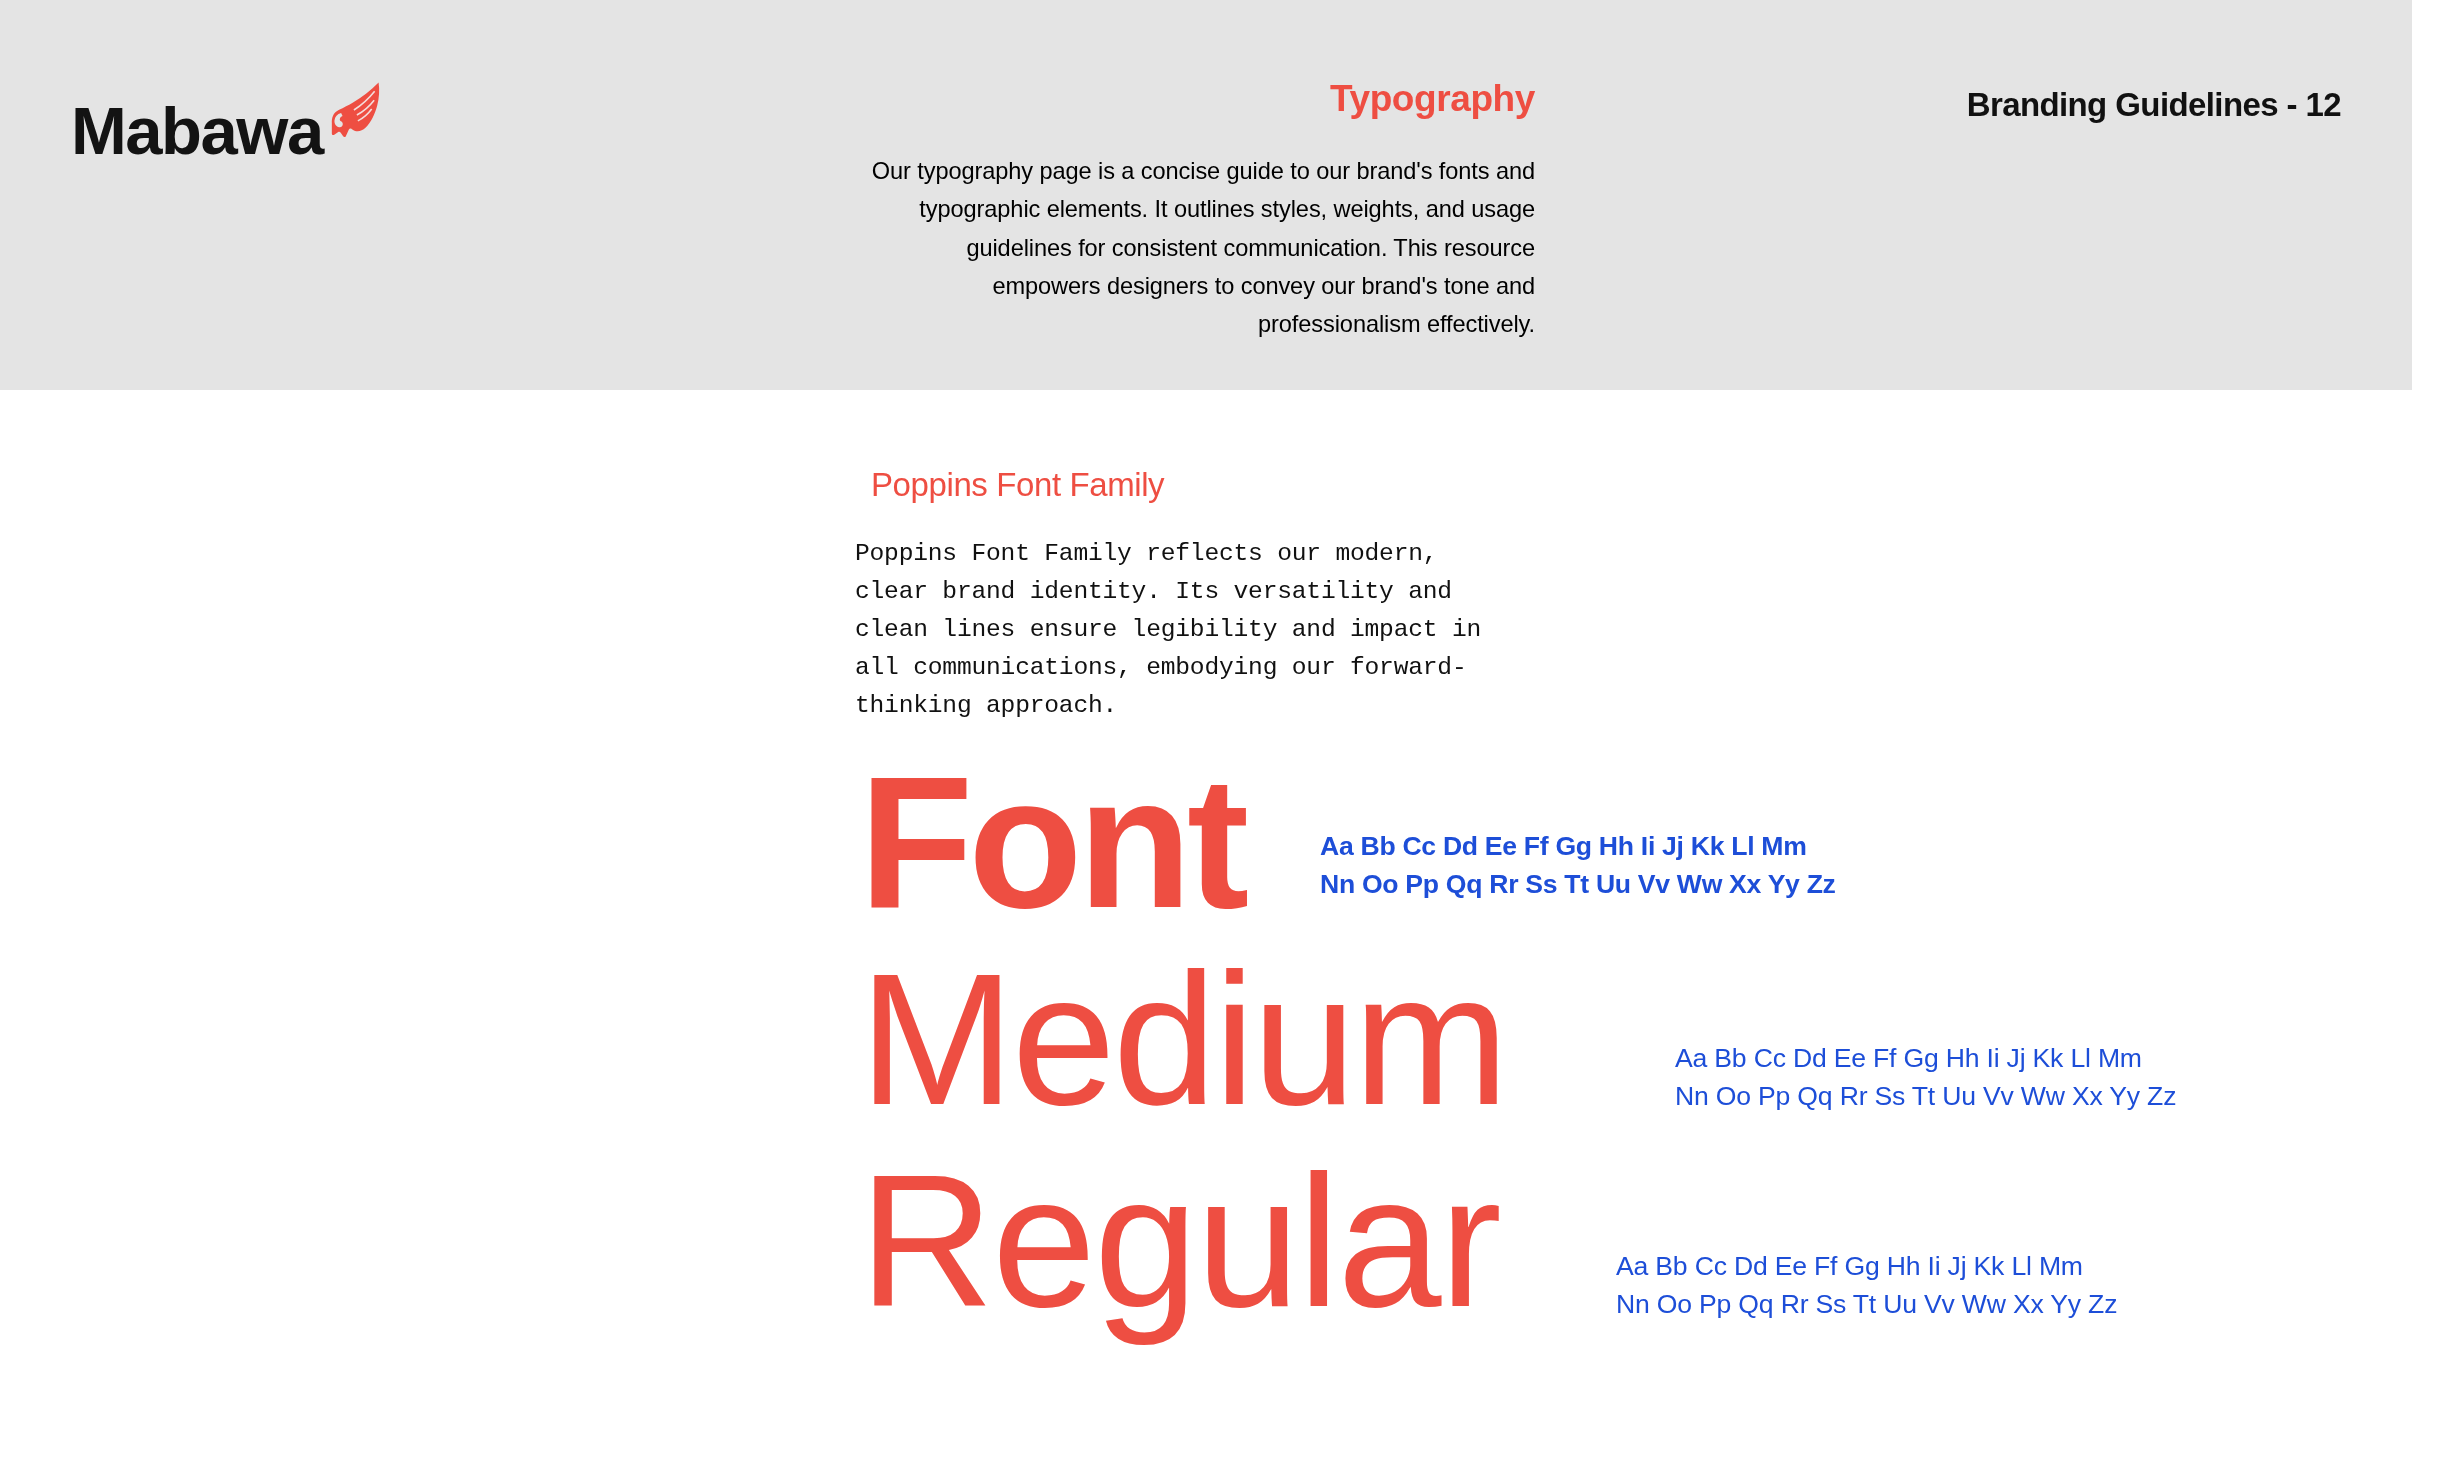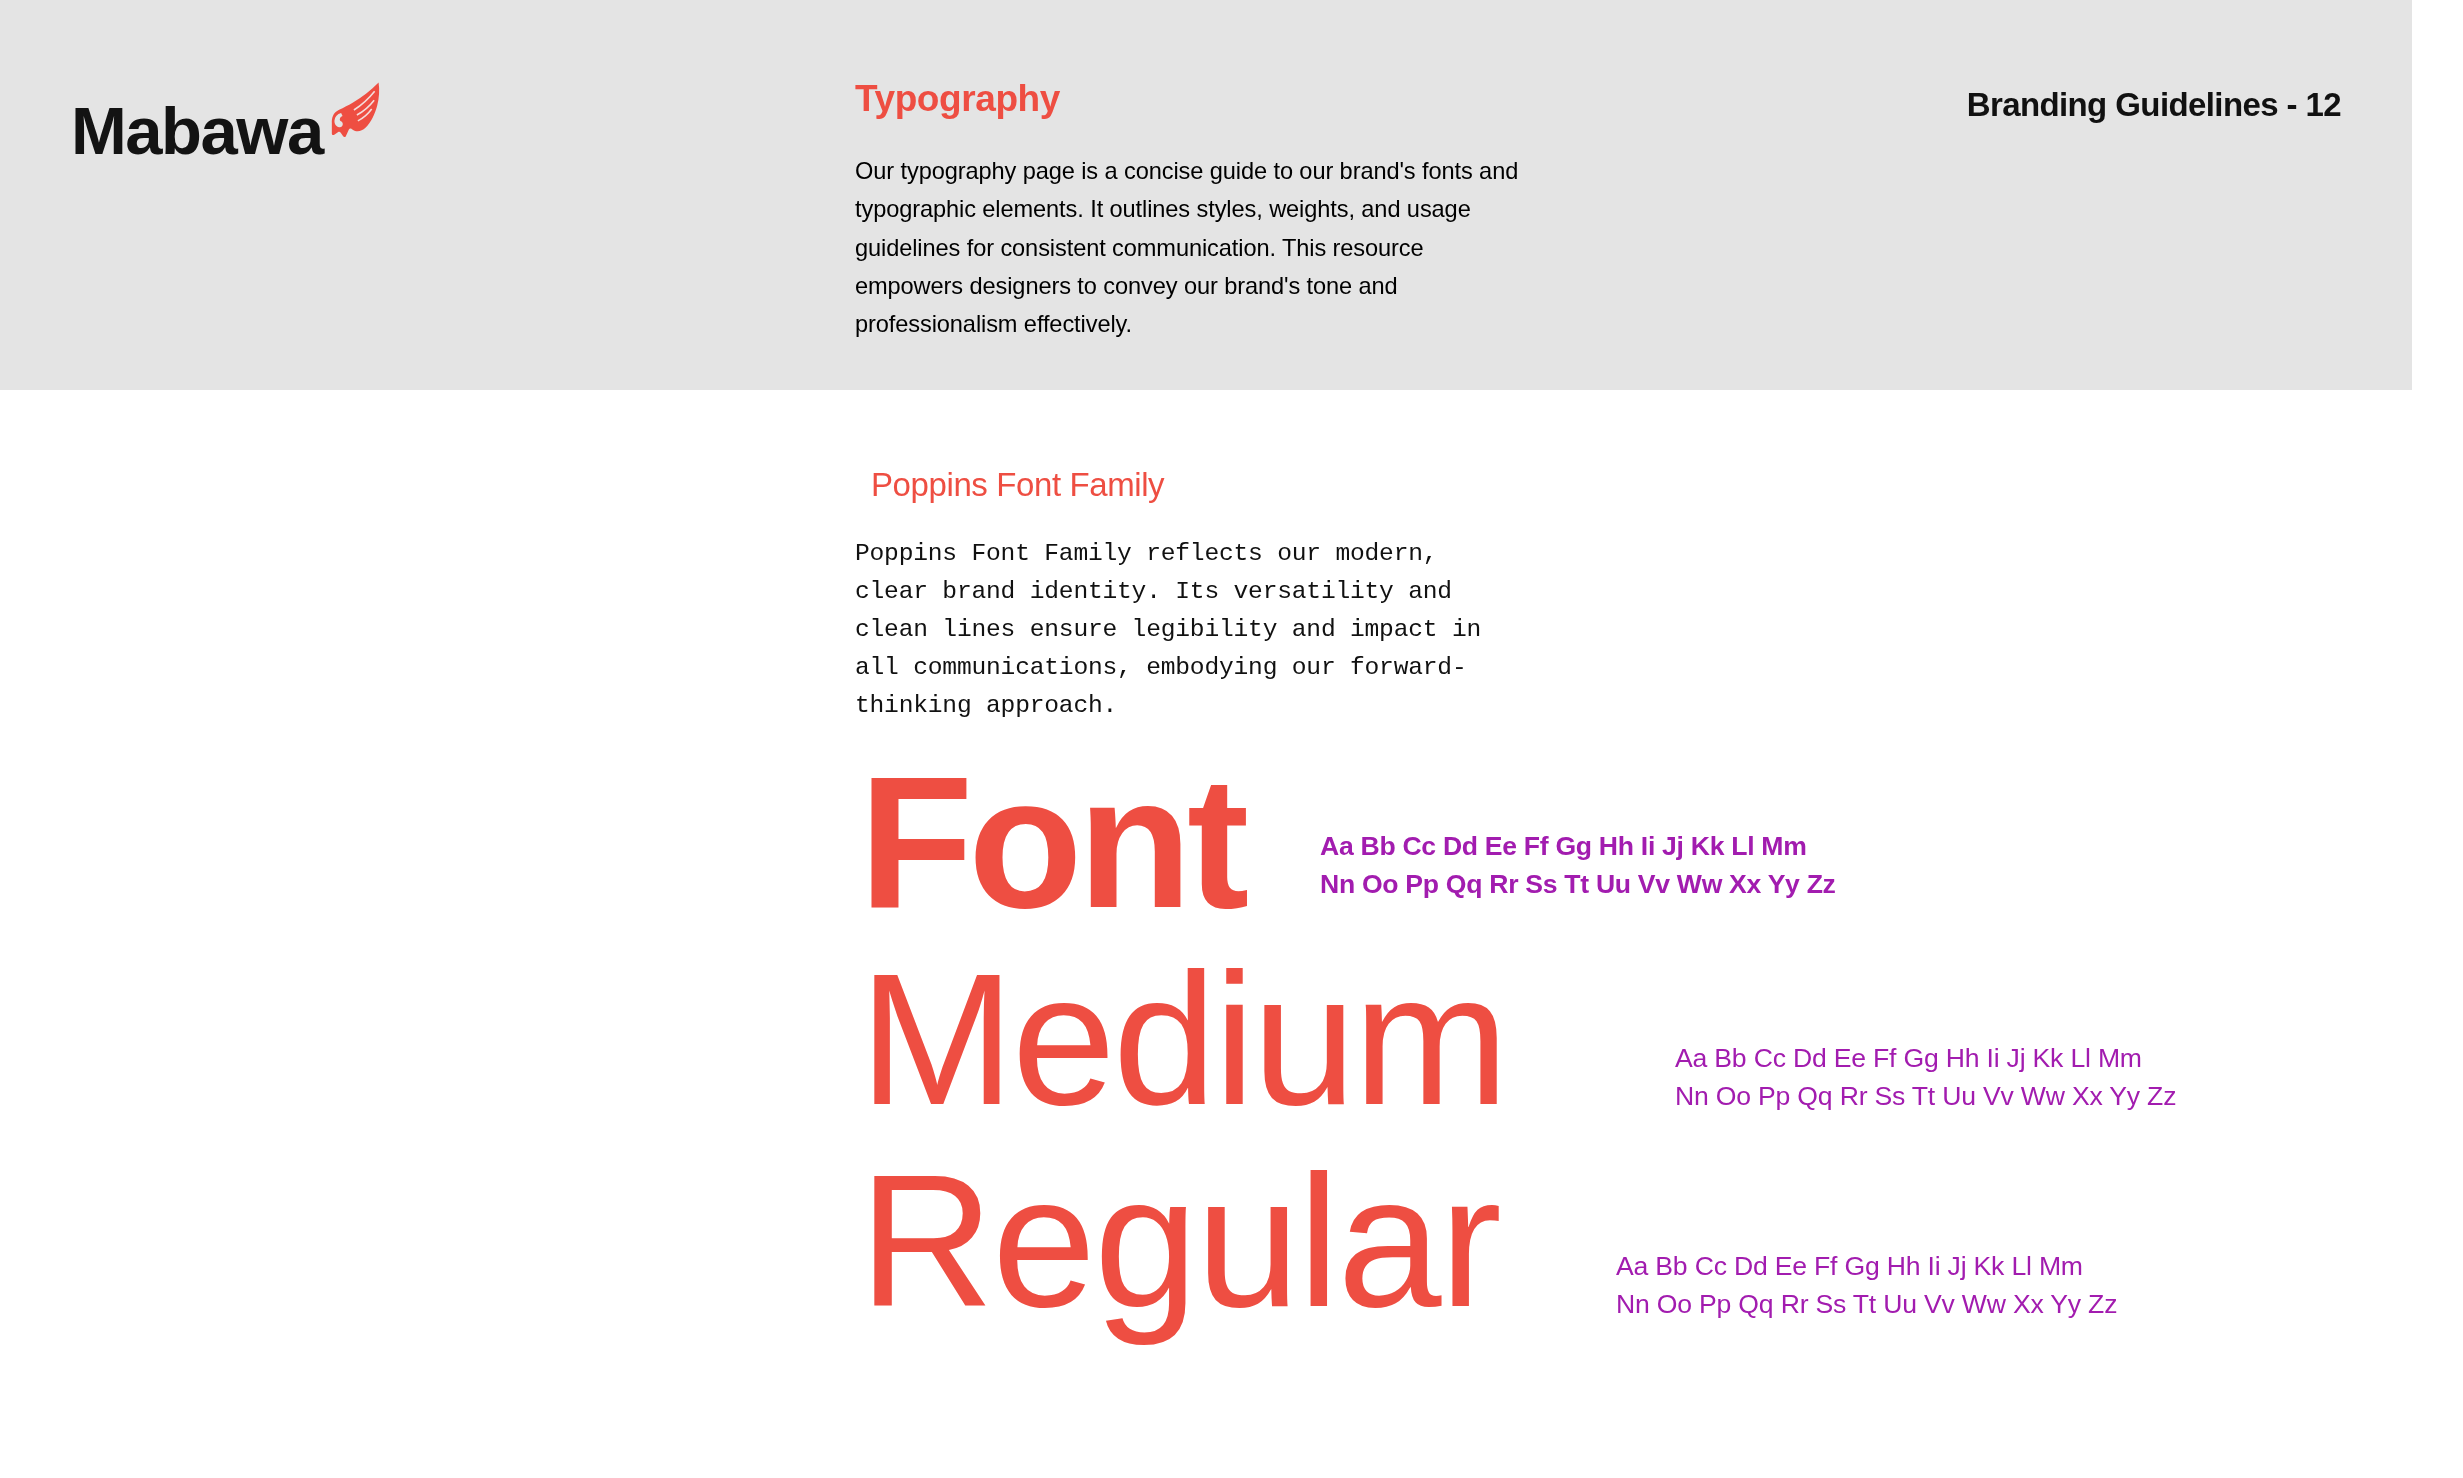--- a/index.html
+++ b/index.html
@@ -54,20 +54,21 @@
     margin-left: -9.9px;
     display: block;
   }
 
   
   .header-center {
     position: absolute;
     left: 855px;
     top: 79px;
     width: 680px;
+    text-align: right;
   }
   .header-title {
     font-family: "Liberation Sans", sans-serif;
     font-size: 37px;
     font-weight: 700;
     letter-spacing: -0.4px;
     color: #ee4e42;
     line-height: 1.1;
     margin: 0;
   }
@@ -140,21 +141,21 @@
     font-family: "Liberation Sans", sans-serif;
     color: #ee4e42;
     line-height: 1;
     white-space: nowrap;
     margin: 0;
     display: block;
   }
 
   .specimen-alpha {
     font-family: "Liberation Sans", sans-serif;
-    color: #a21caf;
+    color: #1d4ed8;
     white-space: nowrap;
     line-height: 1.42;
     margin: 0;
     display: block;
   }
   .specimen-alpha .alpha-line { display: block; }
 
   
   .specimen-bold { left: 859px; top: 19.7px; }
   .specimen-bold .specimen-word {

